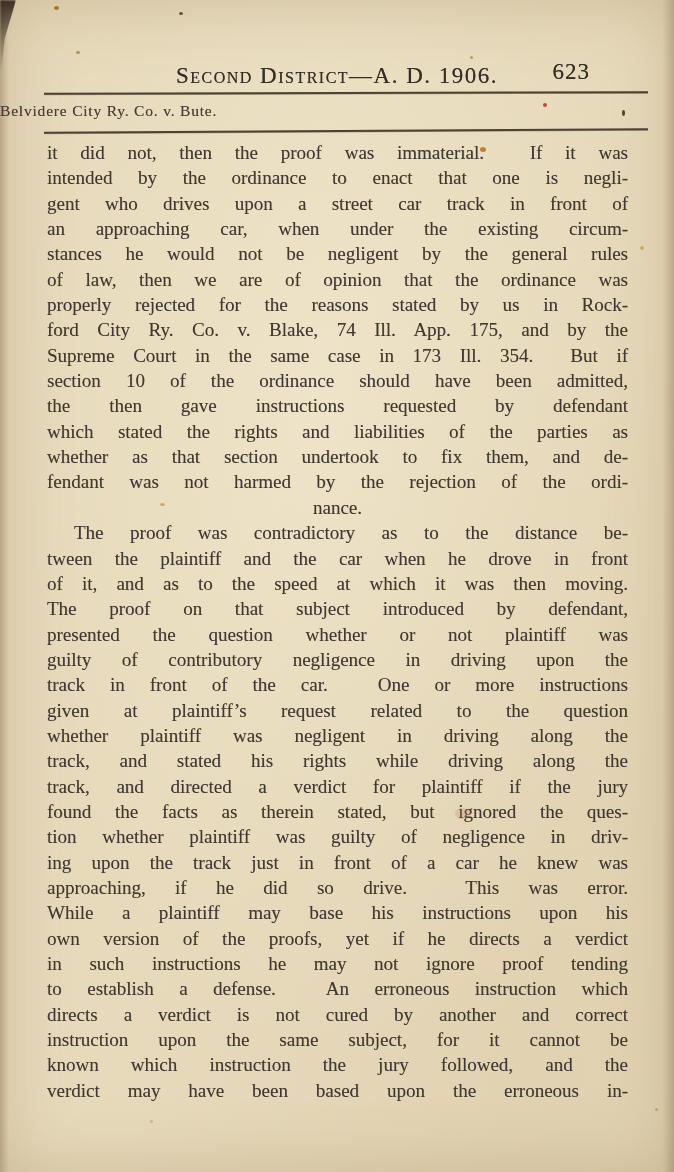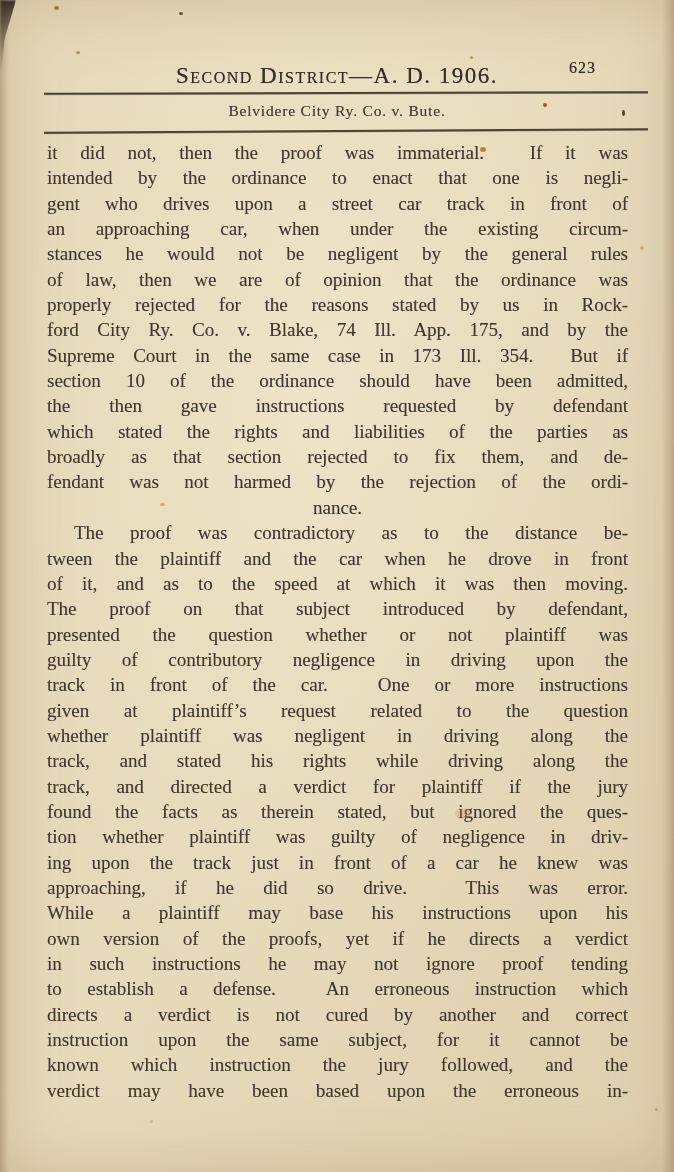--- a/index.html
+++ b/index.html
@@ -45,40 +45,39 @@
     top: 63px; left: 0; width: 674px;
     text-align: center;
     font-variant: small-caps;
     font-size: 23px;
     letter-spacing: 1.5px;
     color: #352f26;
     text-shadow: 0 0 0.6px rgba(53,47,38,0.7);
   }
   .page-number {
     position: absolute;
-    top: 59px; right: 78px;
-    font-size: 16px;
+    top: 59px; right: 84px;
+    font-size: 23px;
     letter-spacing: 1px;
     color: #352f26;
     text-shadow: 0 0 0.6px rgba(53,47,38,0.7);
   }
   .rule {
     position: absolute;
     left: 44px;
     width: 604px;
     height: 2px;
     background: #4c4335;
     box-shadow: 0 0.5px 0 rgba(76,67,53,0.4);
   }
   .rule-1 { top: 92px; transform: rotate(-0.15deg); }
   .rule-2 { top: 130px; transform: rotate(-0.35deg); }
   .case-name {
     position: absolute;
     top: 102px; left: 0; width: 674px;
-    text-align: center;
     font-size: 15.5px;
     letter-spacing: 0.8px;
     color: #453e33;
     text-shadow: 0 0 0.5px rgba(69,62,51,0.6);
   }
   
   .body-text {
     position: absolute;
     top: 140px;
     left: 47px;
@@ -128,21 +127,21 @@
       <div class="tline">gent who drives upon a street car track in front of</div>
       <div class="tline">an approaching car, when under the existing circum-</div>
       <div class="tline">stances he would not be negligent by the general rules</div>
       <div class="tline">of law, then we are of opinion that the ordinance was</div>
       <div class="tline">properly rejected for the reasons stated by us in Rock-</div>
       <div class="tline">ford City Ry. Co. v. Blake, 74 Ill. App. 175, and by the</div>
       <div class="tline">Supreme Court in the same case in 173 Ill. 354.&nbsp; But if</div>
       <div class="tline">section 10 of the ordinance should have been admitted,</div>
       <div class="tline">the then gave instructions requested by defendant</div>
       <div class="tline">which stated the rights and liabilities of the parties as</div>
-      <div class="tline">broadly as that section rejected to fix them, and de-</div>
+      <div class="tline">whether as that section undertook to fix them, and de-</div>
       <div class="tline">fendant was not harmed by the rejection of the ordi-</div>
       <div class="tline no-just">nance.</div>
       <div class="tline indent">The proof was contradictory as to the distance be-</div>
       <div class="tline">tween the plaintiff and the car when he drove in front</div>
       <div class="tline">of it, and as to the speed at which it was then moving.</div>
       <div class="tline">The proof on that subject introduced by defendant,</div>
       <div class="tline">presented the question whether or not plaintiff was</div>
       <div class="tline">guilty of contributory negligence in driving upon the</div>
       <div class="tline">track in front of the car.&nbsp; One or more instructions</div>
       <div class="tline">given at plaintiff’s request related to the question</div>

